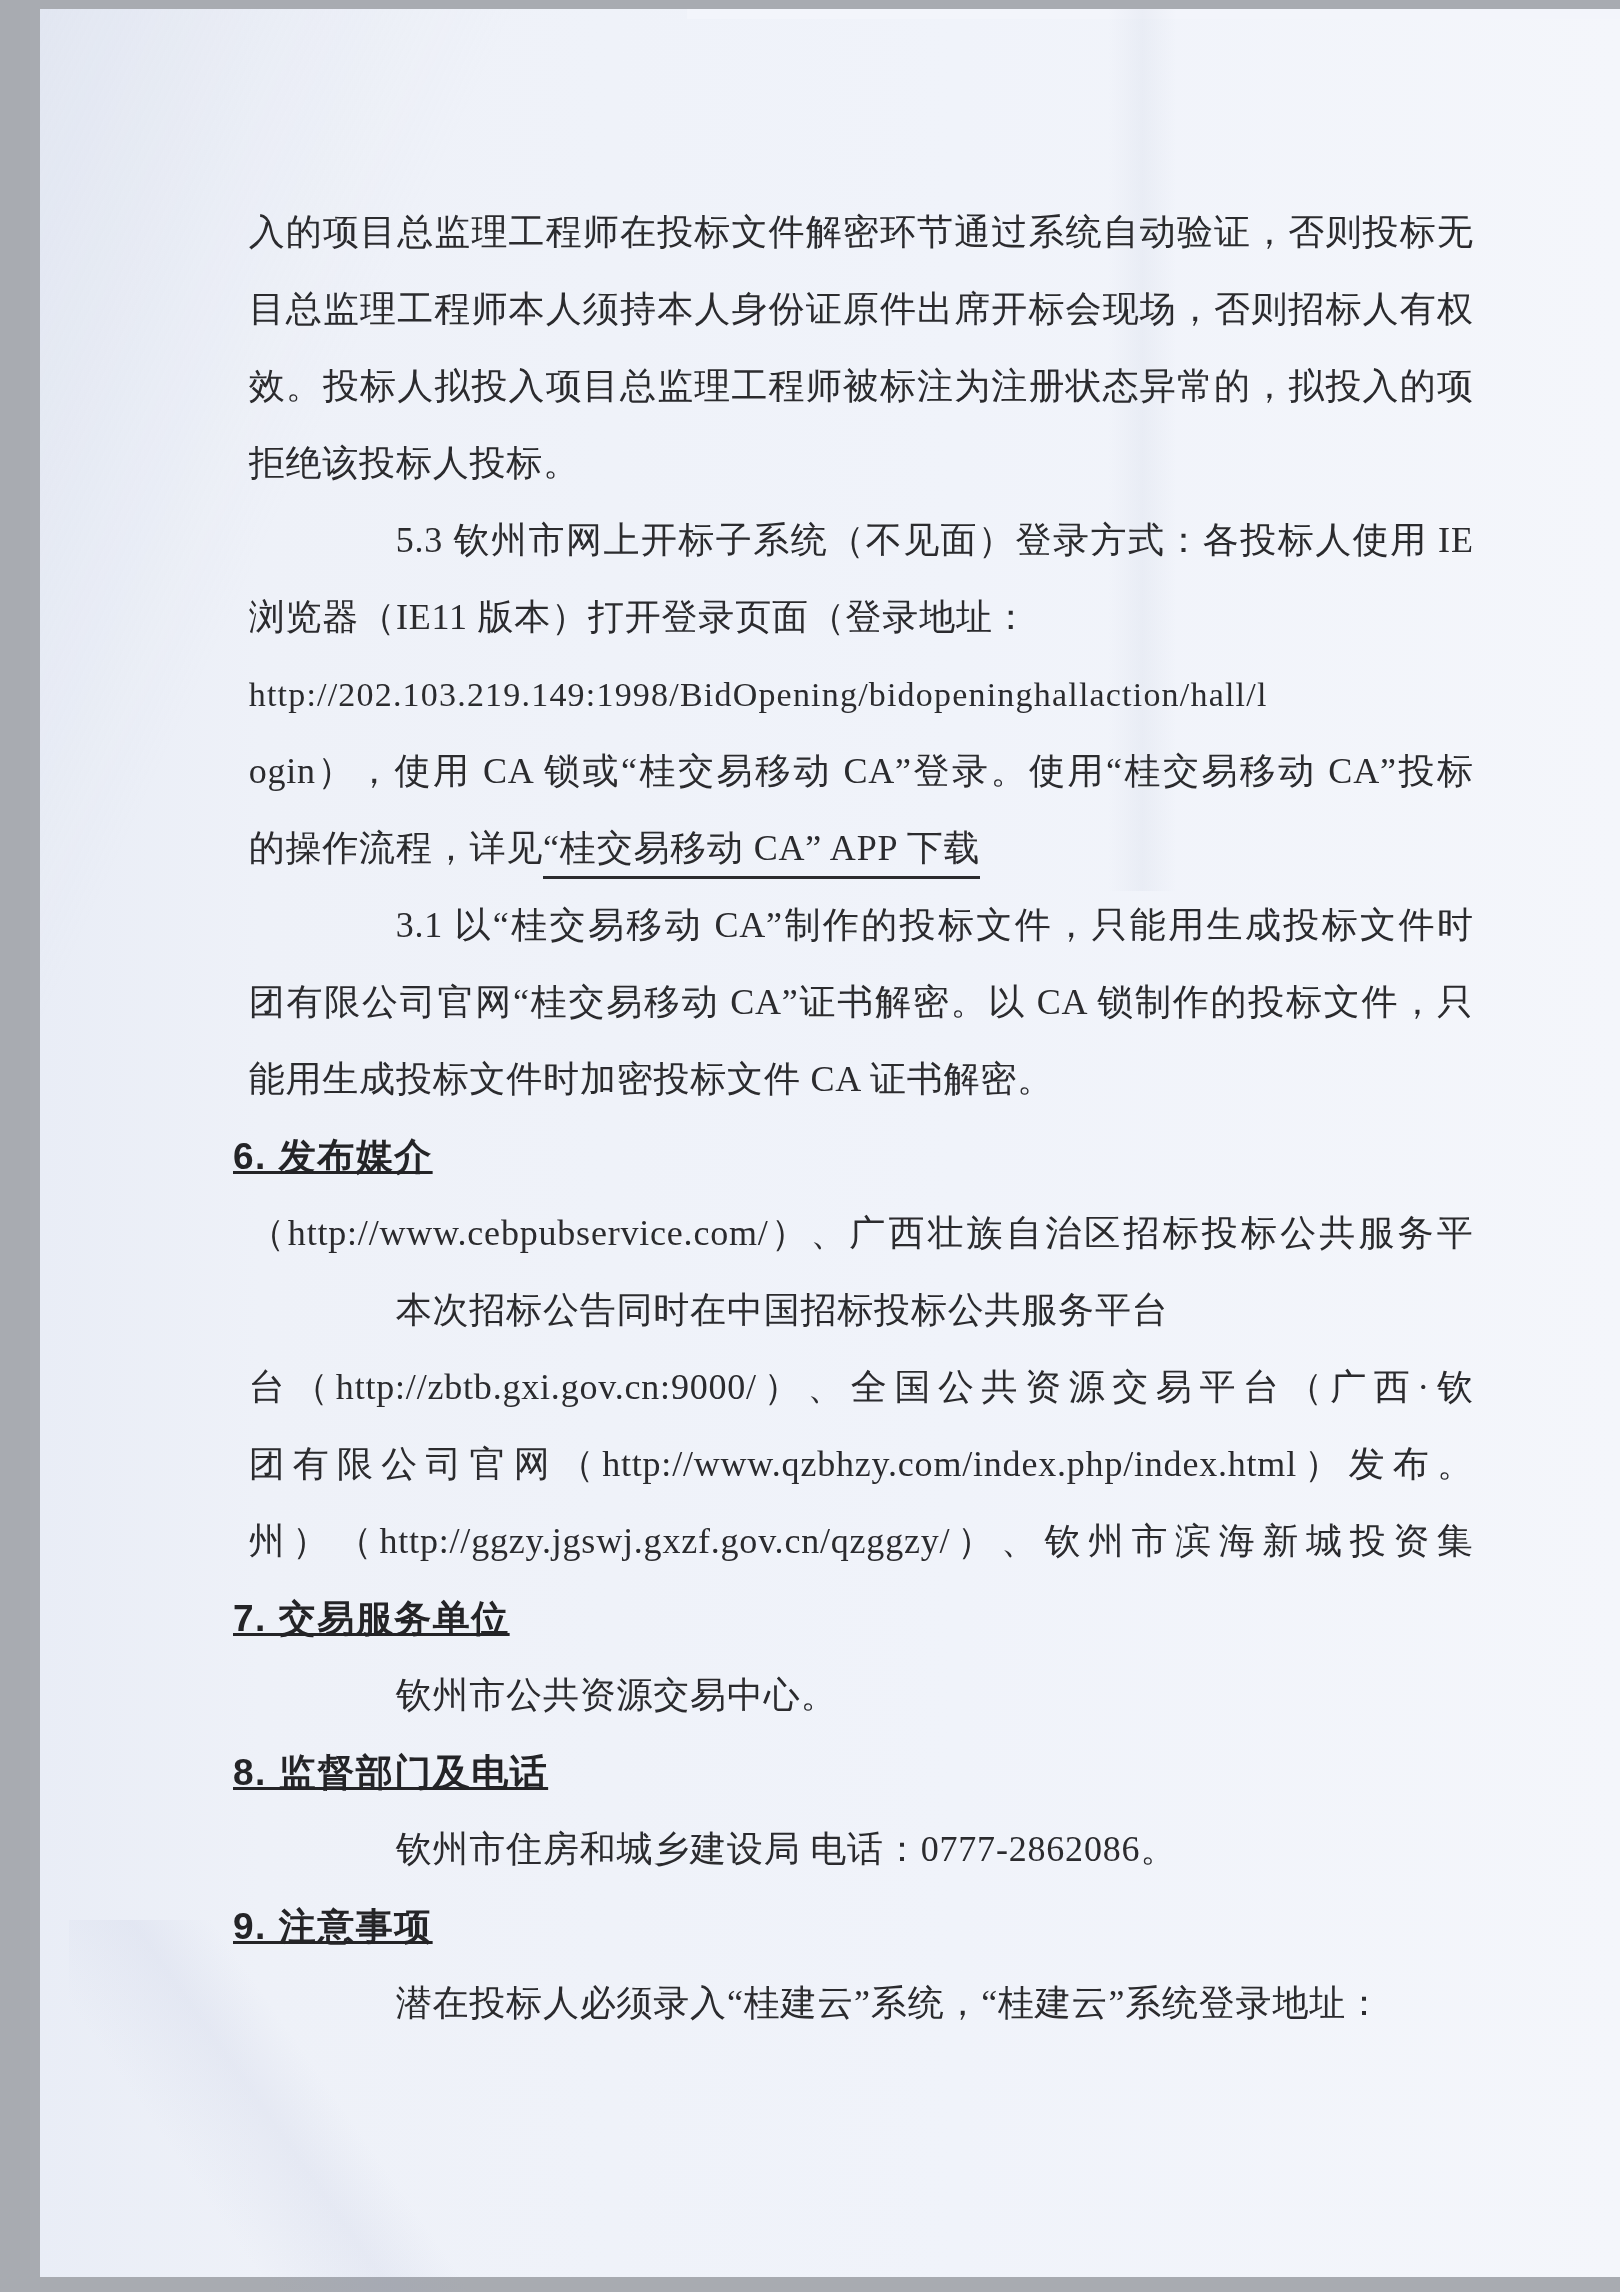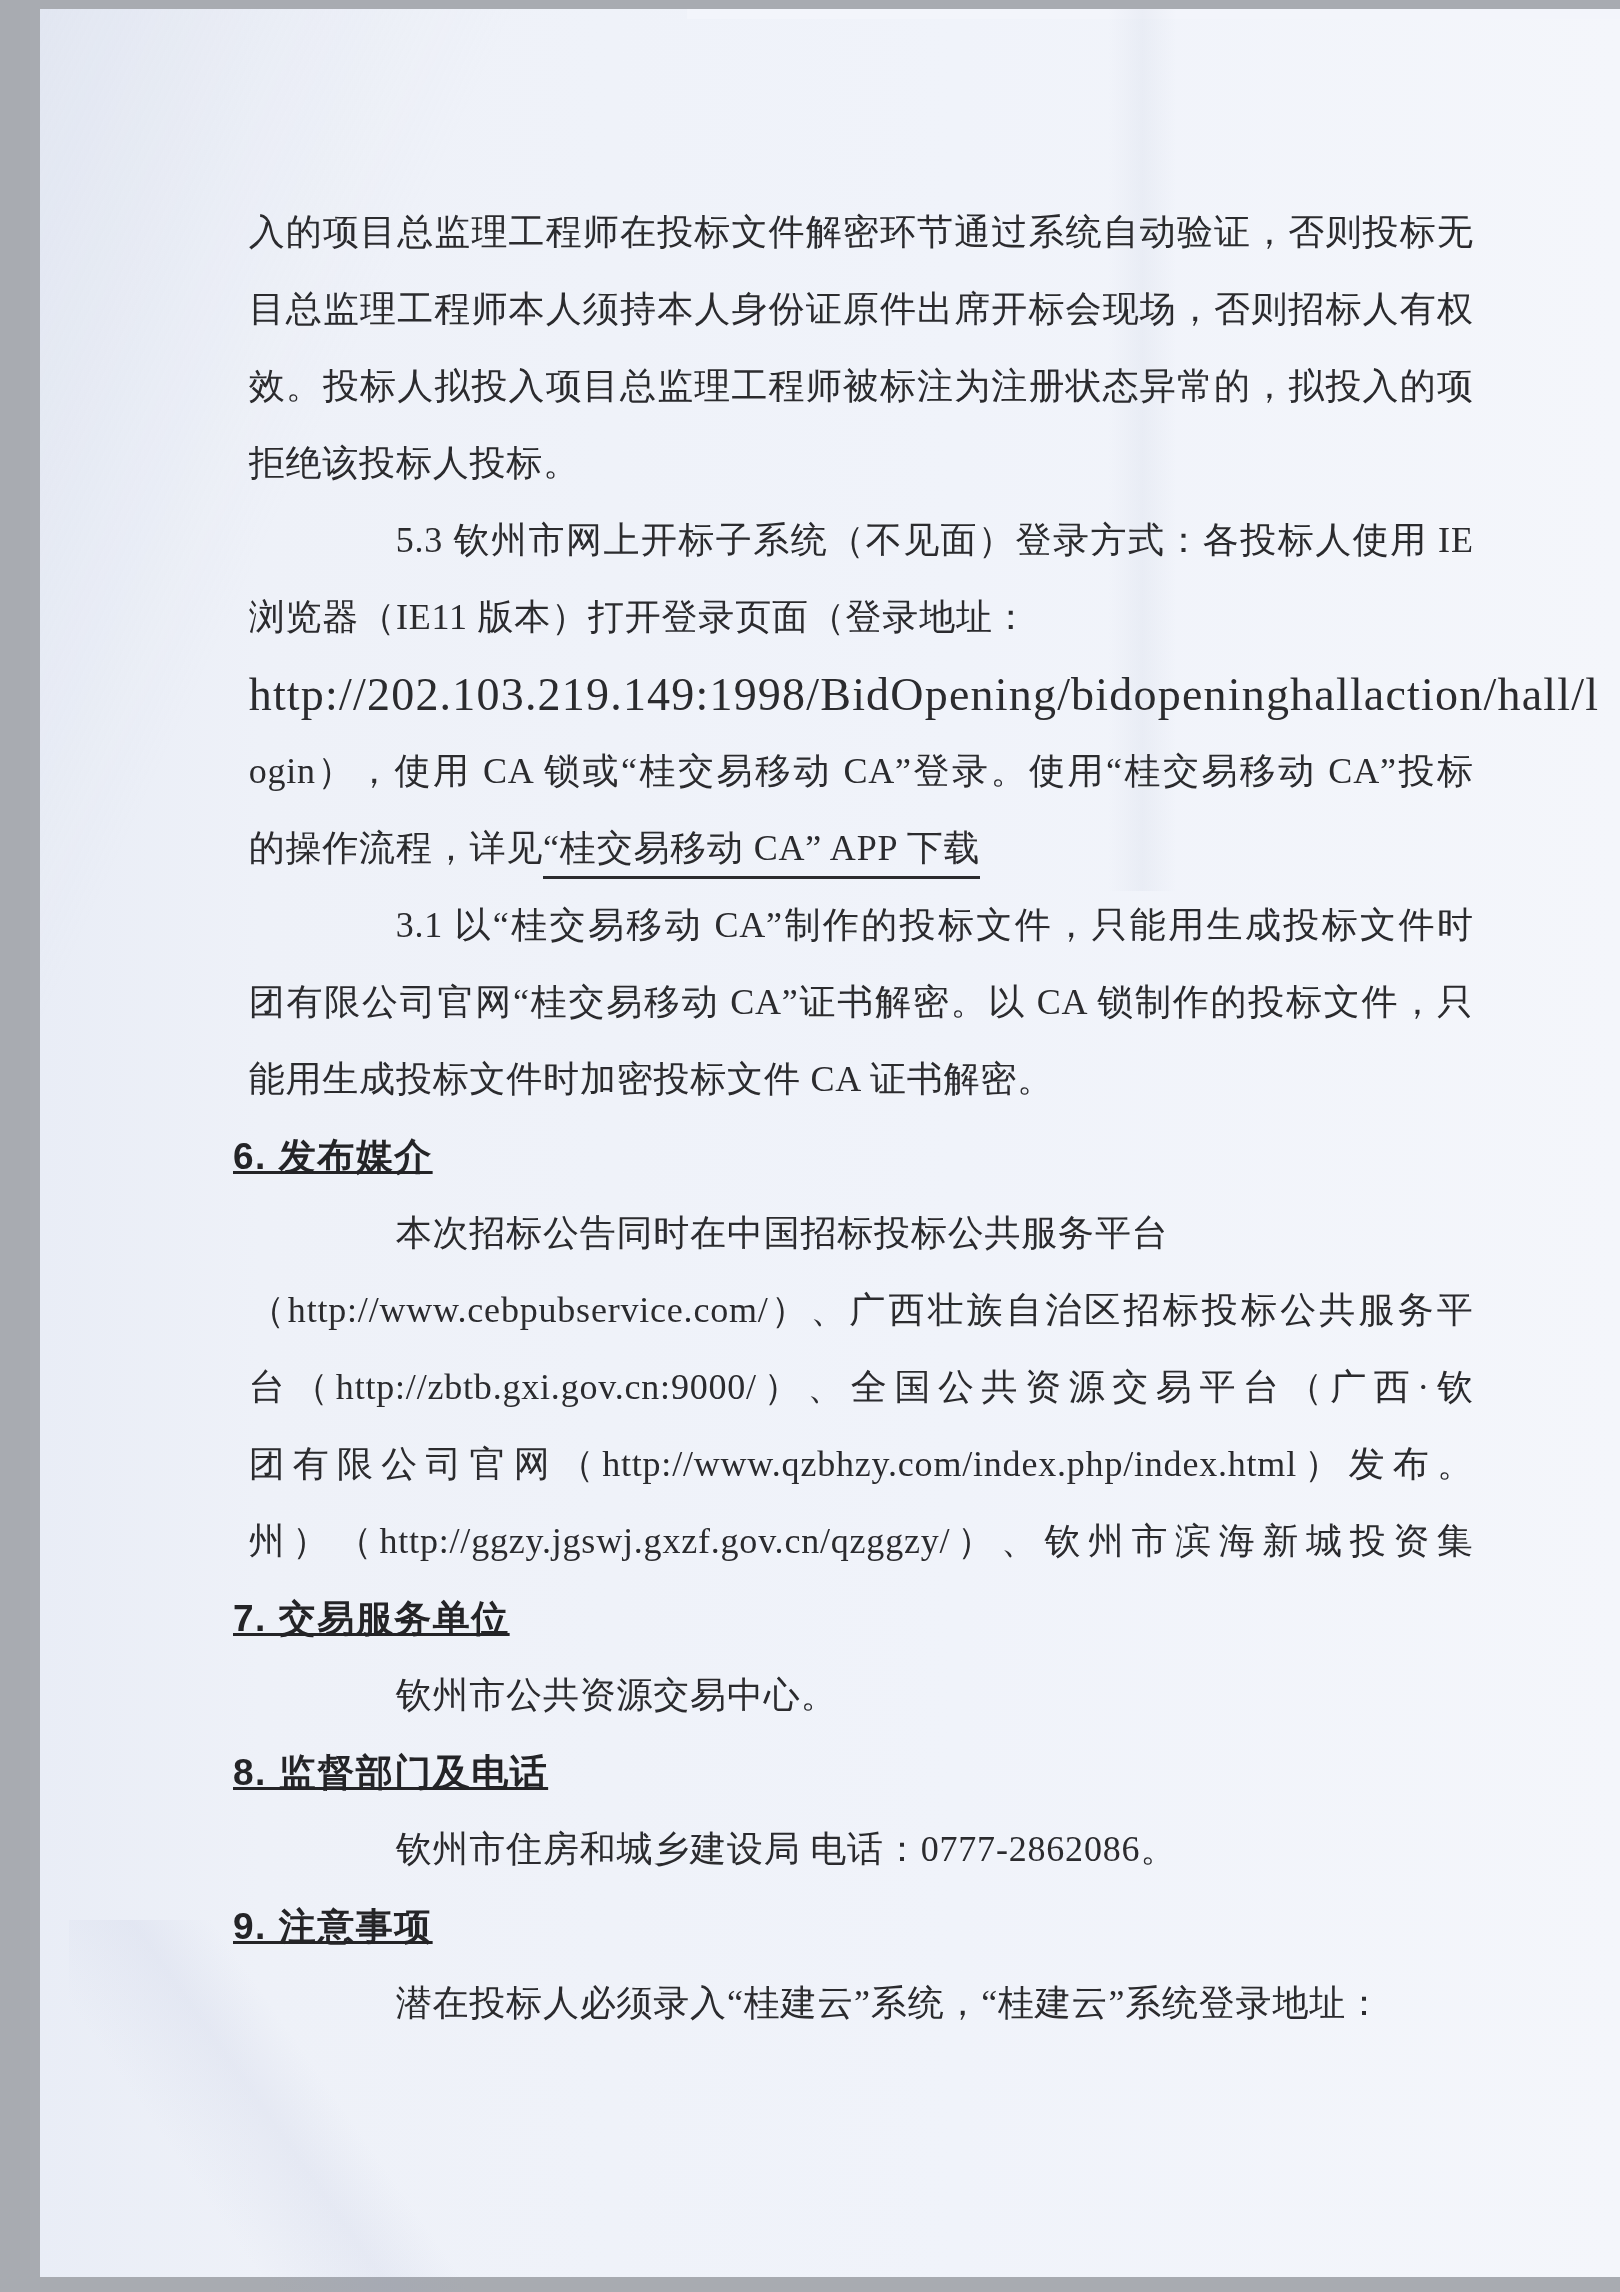--- a/index.html
+++ b/index.html
@@ -58,21 +58,21 @@
   .ln.heading {
     margin-left: -15.7px;
     font-family: "Liberation Sans", "DejaVu Sans", sans-serif;
     font-weight: 700;
     font-size: 37px;
     letter-spacing: 1.5px;
     color: #242427;
     text-decoration: underline;
   }
   .ln.url {
-    font-size: 46px;
+    font-size: 34px;
     letter-spacing: 1.2px;
   }
   .ul-link {
     border-bottom: 3.9px solid #2b2b2e;
     padding-bottom: 8px;
   }
 </style>
 </head>
 <body>
 
@@ -92,22 +92,22 @@
     <div class="ln url">http://202.103.219.149:1998/BidOpening/bidopeninghallaction/hall/l</div>
     <div class="ln fill">ogin），使用 CA 锁或“桂交易移动 CA”登录。使用“桂交易移动 CA”投标</div>
 
     <div class="ln"><span>的操作流程，详见</span><span class="ul-link">“桂交易移动 CA” APP 下载</span></div>
 
     <div class="ln ind fill">3.1 以“桂交易移动 CA”制作的投标文件，只能用生成投标文件时</div>
     <div class="ln fill">团有限公司官网“桂交易移动 CA”证书解密。以 CA 锁制作的投标文件，只</div>
     <div class="ln">能用生成投标文件时加密投标文件 CA 证书解密。</div>
 
     <div class="ln heading">6. 发布媒介</div>
+    <div class="ln fill">（http://www.cebpubservice.com/）、广西壮族自治区招标投标公共服务平</div>
     <div class="ln ind">本次招标公告同时在中国招标投标公共服务平台</div>
-    <div class="ln fill">（http://www.cebpubservice.com/）、广西壮族自治区招标投标公共服务平</div>
     <div class="ln fill">台（http://zbtb.gxi.gov.cn:9000/）、全国公共资源交易平台（广西·钦</div>
     <div class="ln fill">团有限公司官网（http://www.qzbhzy.com/index.php/index.html）发布。</div>
     <div class="ln fill">州）（http://ggzy.jgswj.gxzf.gov.cn/qzggzy/）、钦州市滨海新城投资集</div>
 
     <div class="ln heading">7. 交易服务单位</div>
     <div class="ln ind">钦州市公共资源交易中心。</div>
 
     <div class="ln heading">8. 监督部门及电话</div>
     <div class="ln ind">钦州市住房和城乡建设局 电话：0777-2862086。</div>
 

